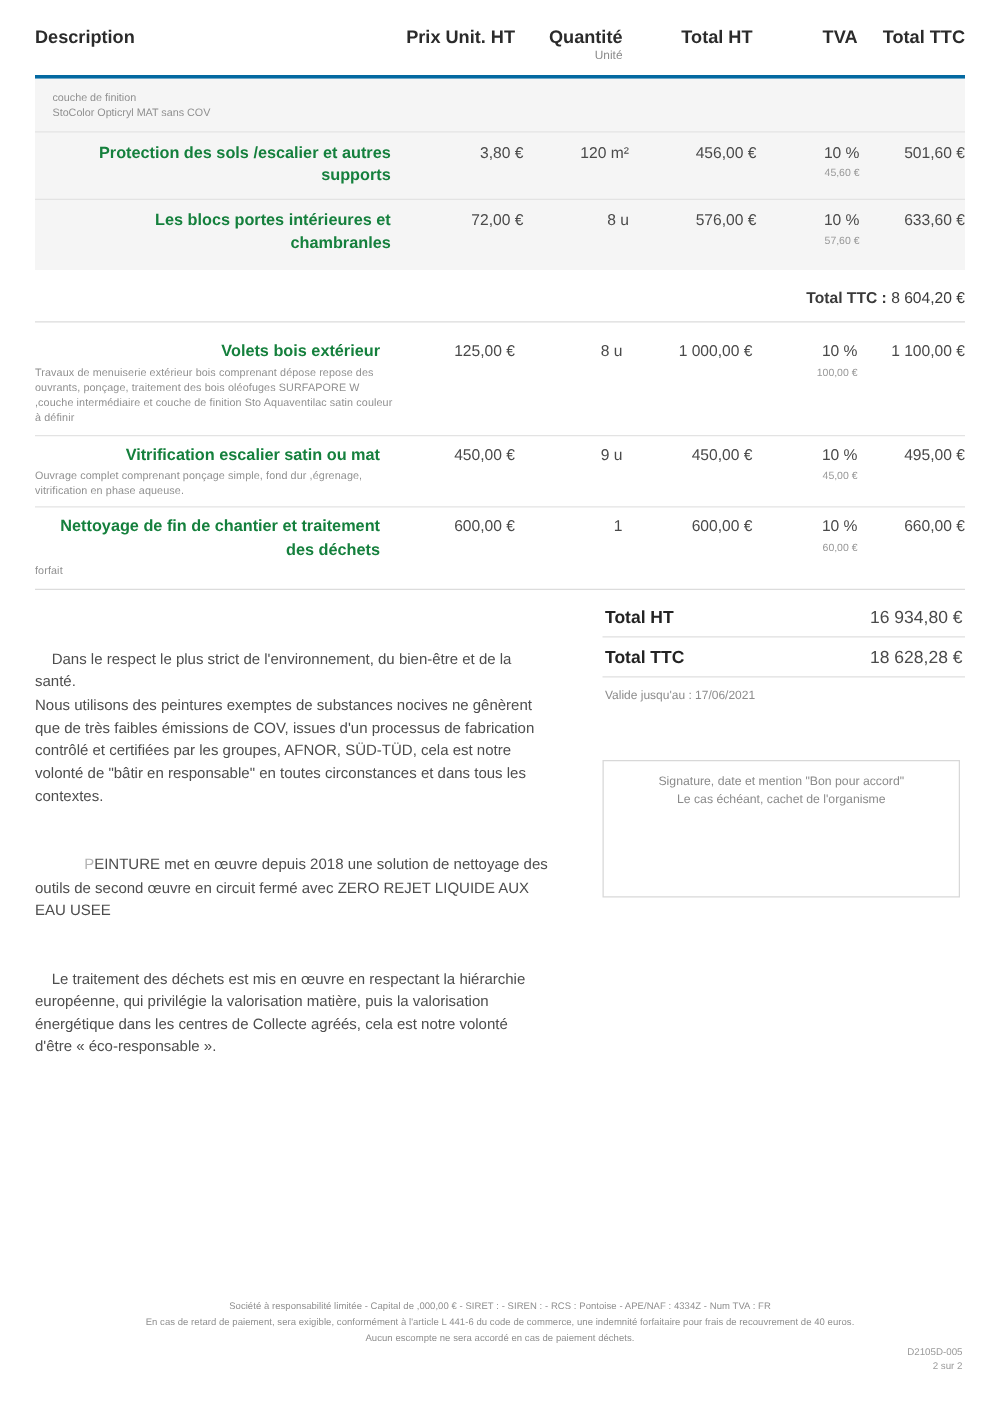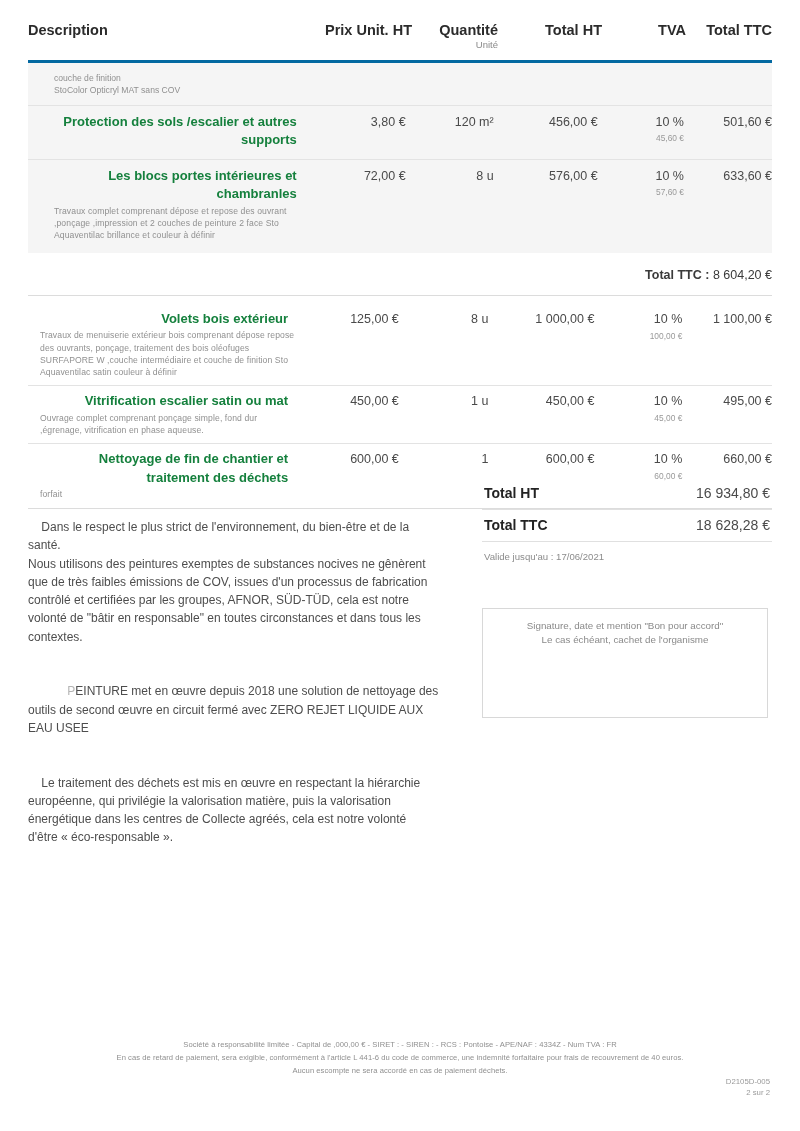--- a/index.html
+++ b/index.html
@@ -60,21 +60,21 @@
 
   .grp-shaded { background: #f5f5f5; }
 
   .row {
     display: flex;
     align-items: flex-start;
     padding: 6px 0 7px 0;
     border-bottom: 1px solid #e3e3e3;
   }
   .row.noline { border-bottom: none; }
-  .row .cell { line-height: 1.25; margin-left: 12px; }
+  .row .cell { line-height: 1.25; }
   .r-title {
     font-size: 13px;
     font-weight: bold;
     color: #15803d;
     line-height: 1.42;
     padding-right: 12px;
     text-align: right;
   }
   .r-sub {
     display: block;
@@ -253,23 +253,20 @@
           <div class="cell c-tva num-tva">
             <span>10 %</span>
             <span class="tva-amt">45,60 €</span>
           </div>
           <div class="cell c-ttc num">501,60 €</div>
         </div>
 
         <div class="row noline" style="padding:7px 0 12px 0;">
           <div class="cell c-desc pad-l">
             <div class="r-title">Les blocs portes intérieures et chambranles</div>
-            <div class="r-sub">Travaux complet comprenant dépose et repose des
-ouvrant ,ponçage ,impression et 2 couches de peinture 2 face
-Sto Aquaventilac  brillance et couleur à définir</div>
           </div>
           <div class="cell c-pu num">72,00 €</div>
           <div class="cell c-qty num">8 u</div>
           <div class="cell c-tht num">576,00 €</div>
           <div class="cell c-tva num-tva">
             <span>10 %</span>
             <span class="tva-amt">57,60 €</span>
           </div>
           <div class="cell c-ttc num">633,60 €</div>
         </div>
@@ -302,21 +299,21 @@
           <div class="cell c-ttc num">1 100,00 €</div>
         </div>
 
         <div class="row" style="padding:6px 0 7px 0;">
           <div class="cell c-desc">
             <div class="r-title">Vitrification  escalier satin ou mat</div>
             <div class="r-sub">Ouvrage complet comprenant ponçage simple, fond dur ,égrenage,
 vitrification en phase aqueuse.</div>
           </div>
           <div class="cell c-pu num">450,00 €</div>
-          <div class="cell c-qty num">1 u</div>
+          <div class="cell c-qty num">9 u</div>
           <div class="cell c-tht num">450,00 €</div>
           <div class="cell c-tva num-tva">
             <span>10 %</span>
             <span class="tva-amt">45,00 €</span>
           </div>
           <div class="cell c-ttc num">495,00 €</div>
         </div>
 
         <div class="row noline" style="padding:6px 0 8px 0;">
           <div class="cell c-desc">

